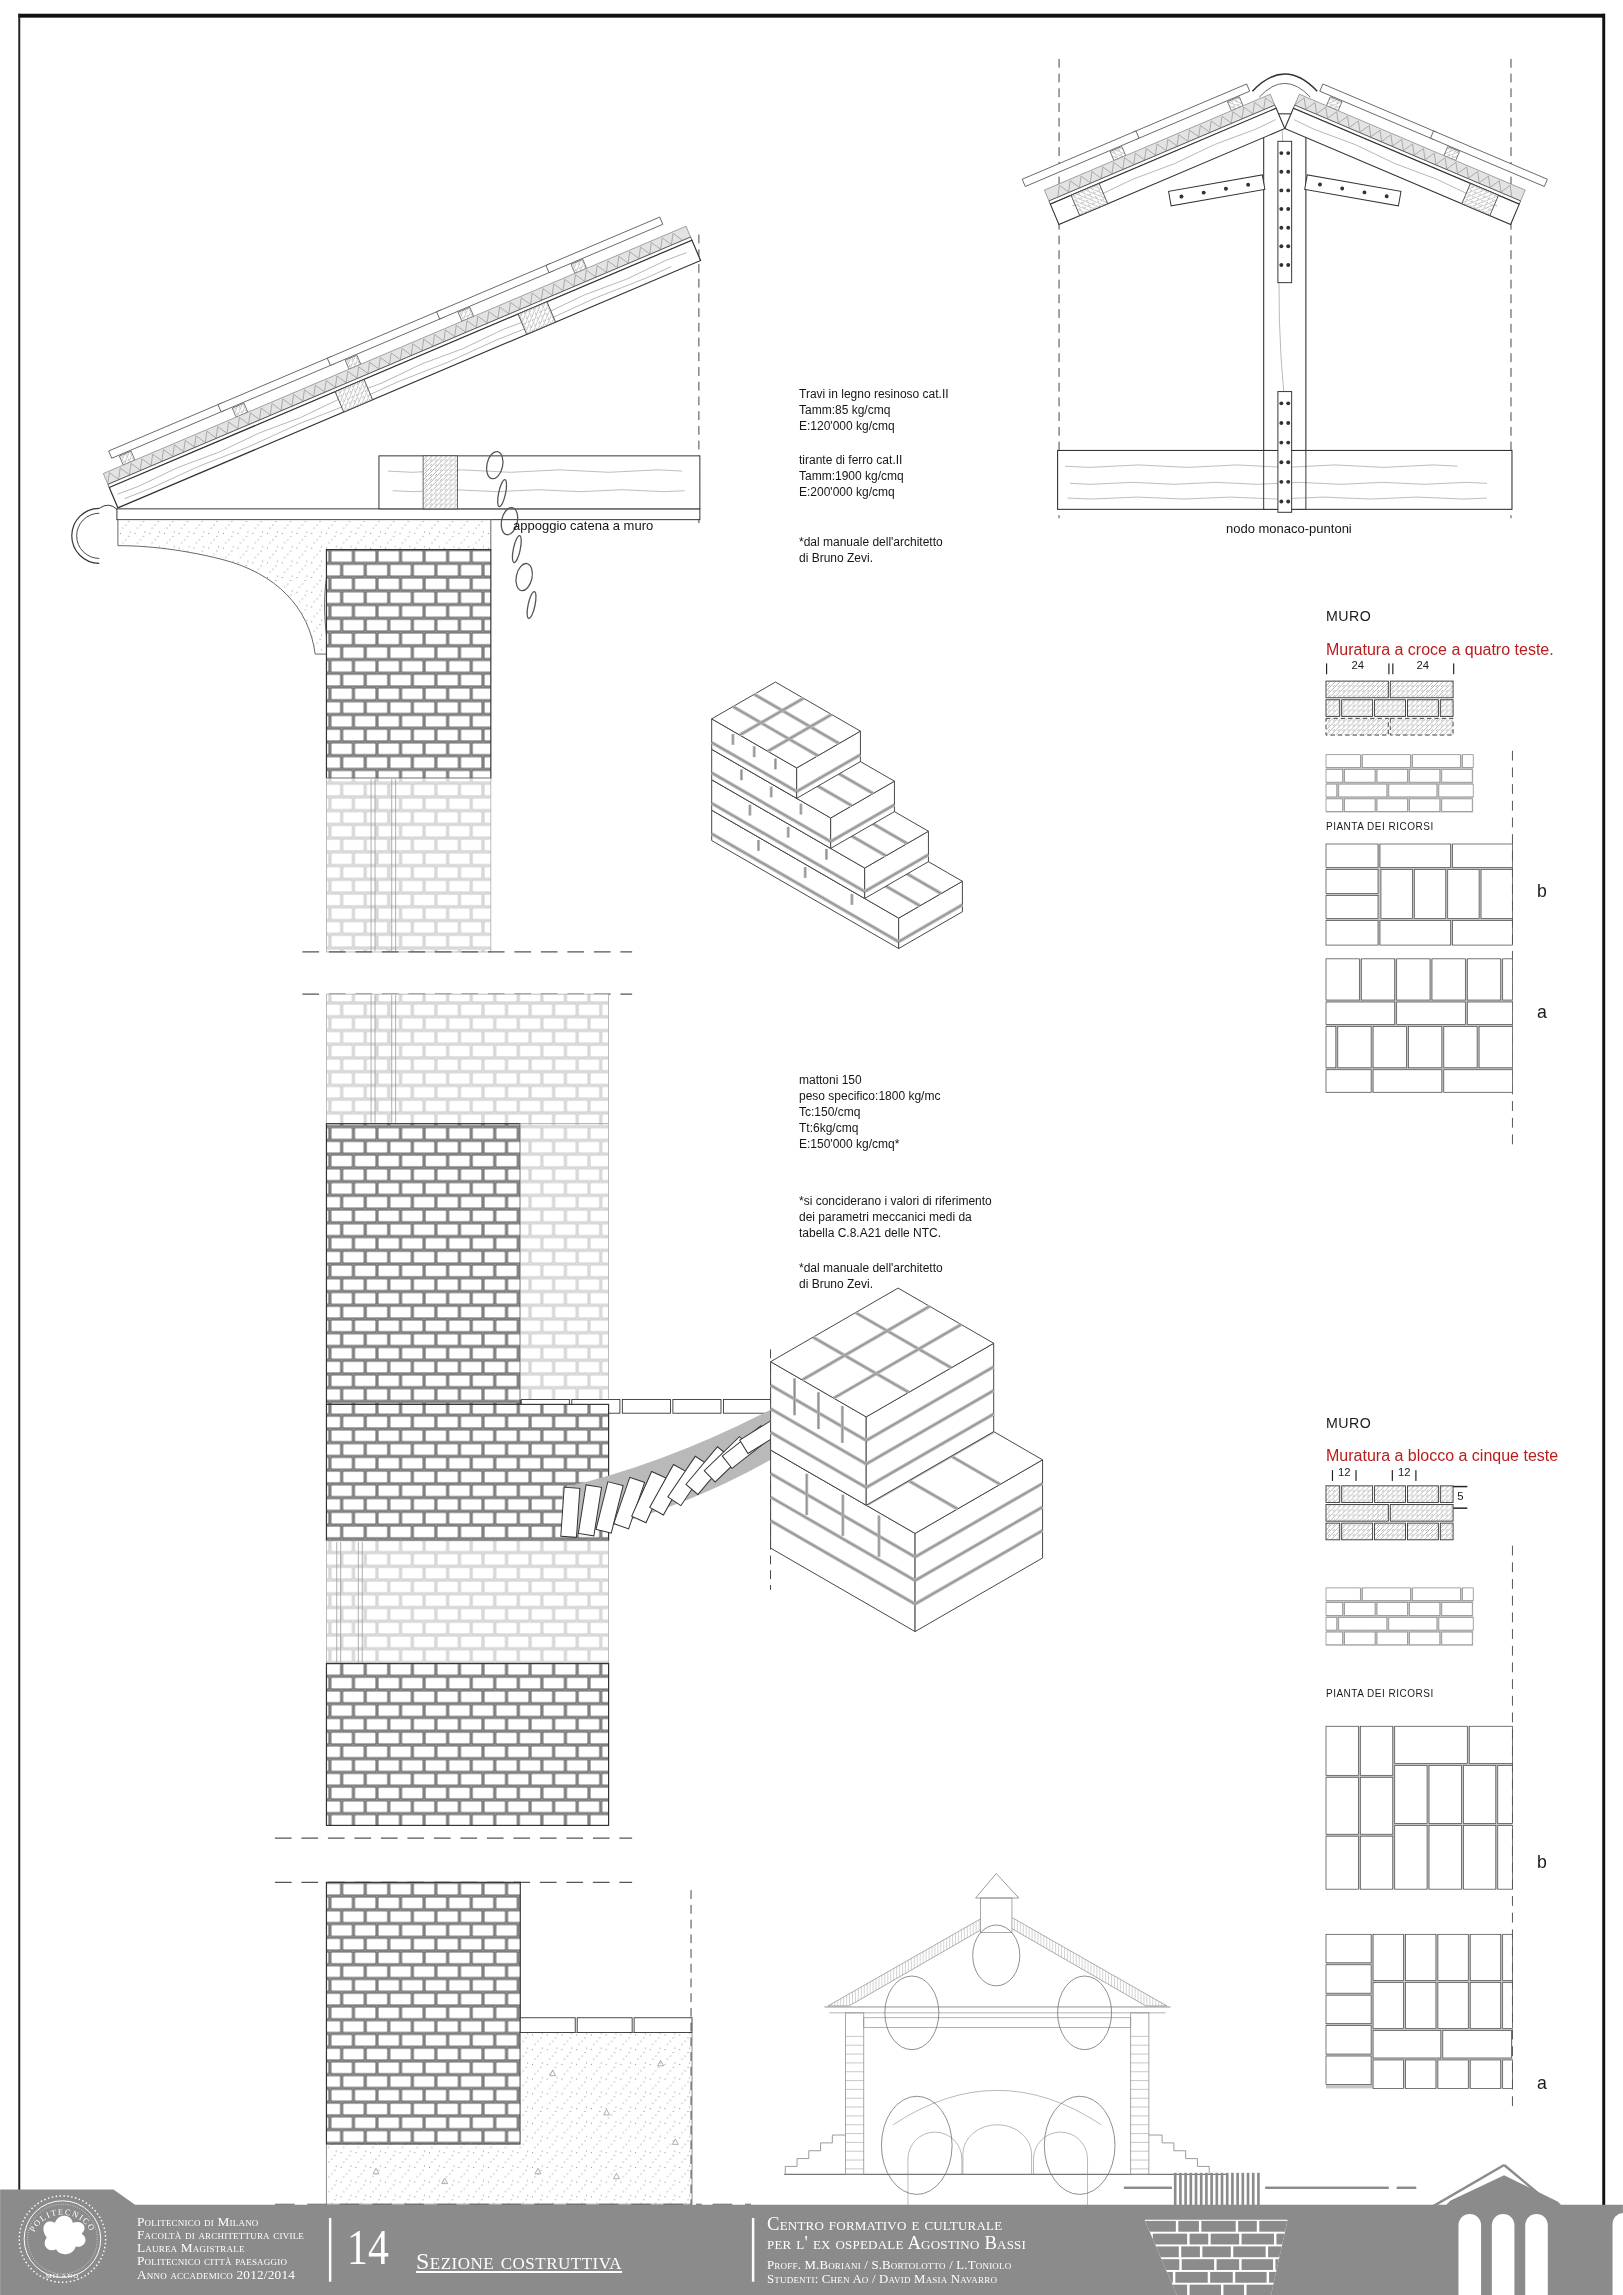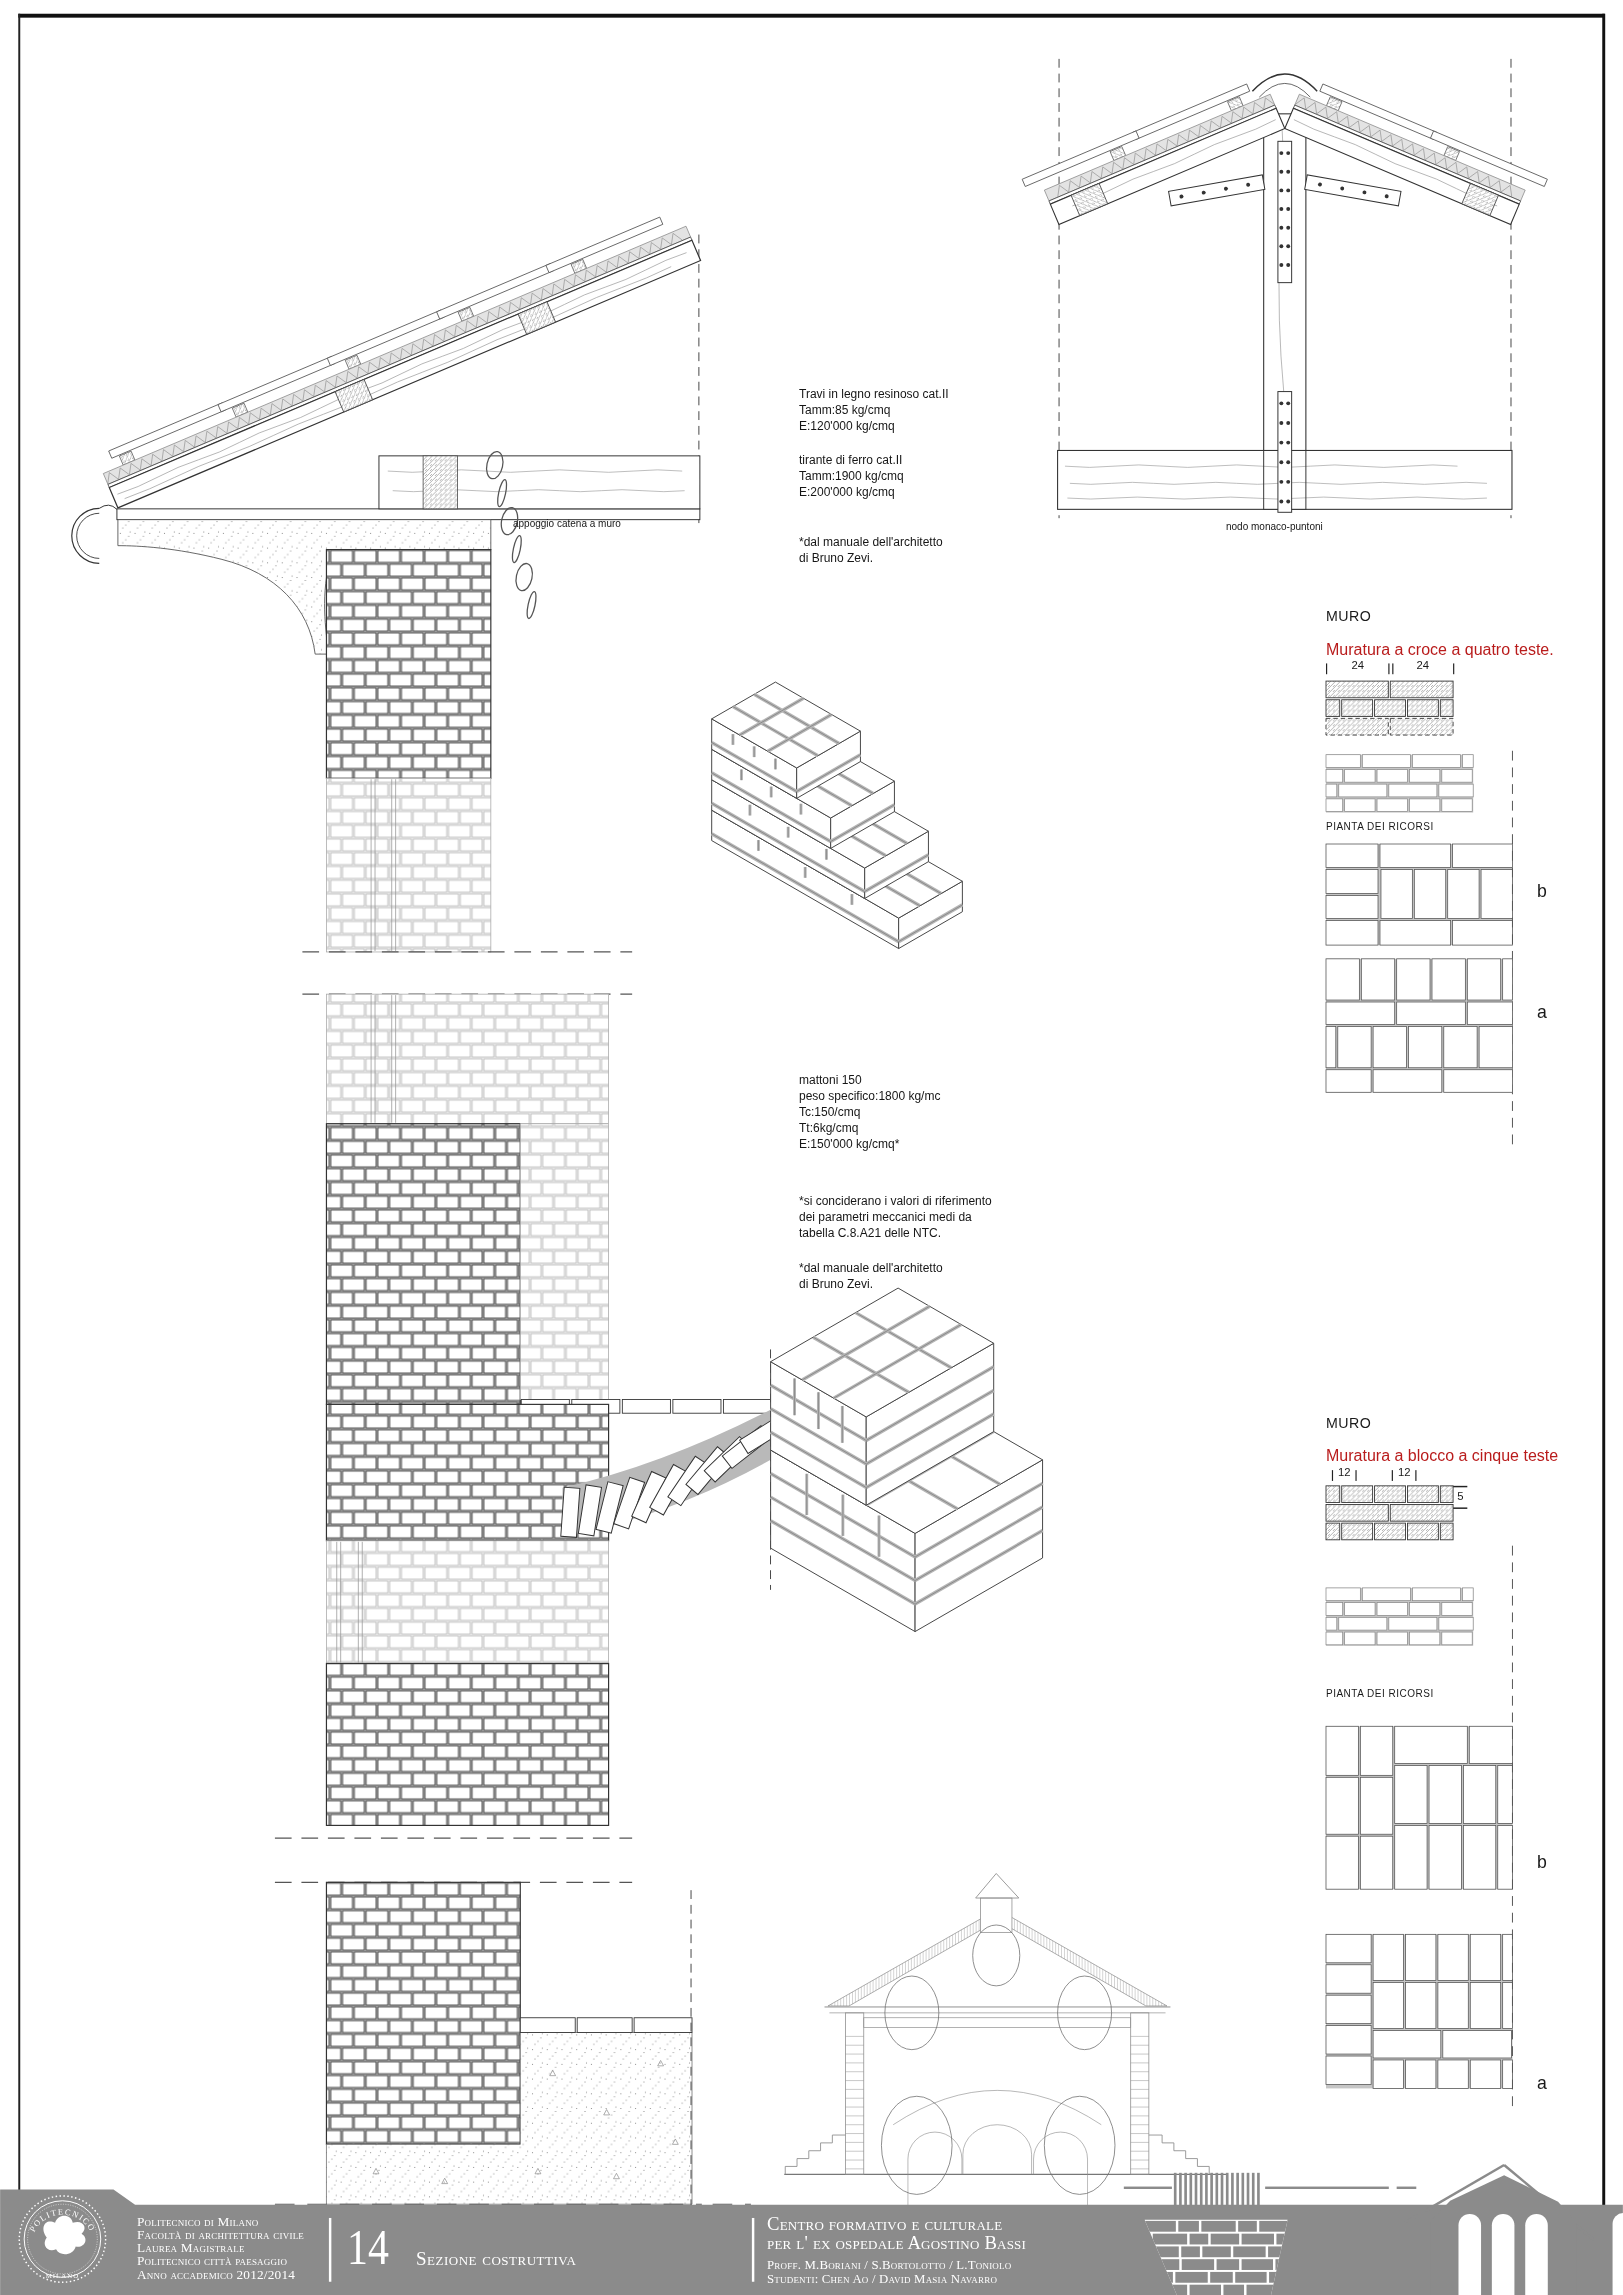--- a/index.html
+++ b/index.html
@@ -1,29 +1,29 @@
 <!DOCTYPE html>
 <html style="font-size:7.9px"><head>
 <meta charset="utf-8">
 <style>
   html,body{margin:0;padding:0;background:#e9e9e9;}
   #sheet{position:relative;width:1623px;height:2295px;background:#ffffff;overflow:hidden;
          font-family:"Liberation Sans",sans-serif;}
   svg{position:absolute;left:0;top:0;}
   .txt{position:absolute;color:#161616;white-space:pre-line;line-height:16px;font-size:12px;}
-  .lbl{position:absolute;color:#161616;font-size:10px;white-space:nowrap;}
+  .lbl{position:absolute;color:#161616;font-size:13px;white-space:nowrap;}
   .muro-t{position:absolute;color:#1a1a1a;font-size:14.2px;letter-spacing:0.5px;}
   .muro-s{position:absolute;color:#b91c1c;font-size:16px;}
   .dim{position:absolute;color:#1a1a1a;font-size:11.3px;text-align:center;}
   .pianta{position:absolute;color:#1a1a1a;font-size:10px;letter-spacing:0.5px;}
   .ab{position:absolute;color:#1a1a1a;font-size:17.7px;}
   .ft{position:absolute;color:#ffffff;font-family:"Liberation Serif",serif;font-variant:small-caps;}
   .inst{font-size:13.3px;line-height:13.3px;letter-spacing:0.2px;}
   .num14{font-size:51px;line-height:51px;transform:scaleX(.82);transform-origin:left top;}
-  .sez{font-size:19px;letter-spacing:0.5px;}
+  .sez{font-size:24px;letter-spacing:0.5px;text-decoration:underline;}
   .cf1{font-size:18.7px;letter-spacing:0.2px;}
   .cf2{font-size:12.8px;letter-spacing:0.2px;}
 </style>
 </head>
 <body>
 
 <div id="sheet">
   <svg id="art" width="1623" height="2295" viewBox="0 0 3307 4677">
       <defs>
         <pattern id="pbD" width="96" height="56" patternUnits="userSpaceOnUse">

